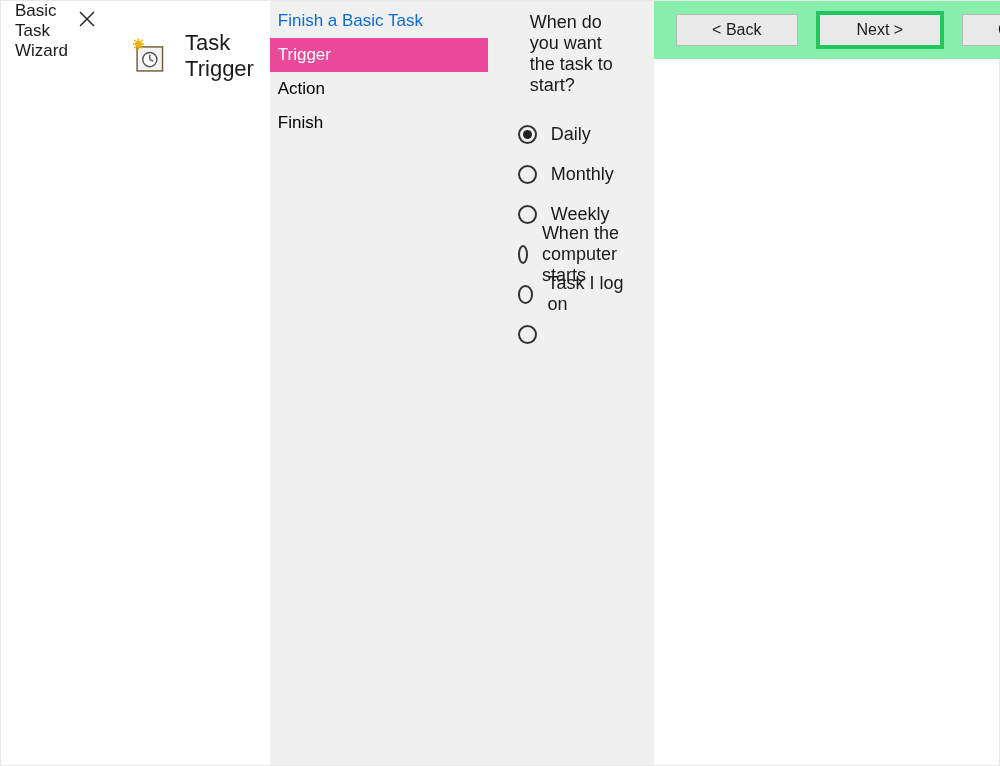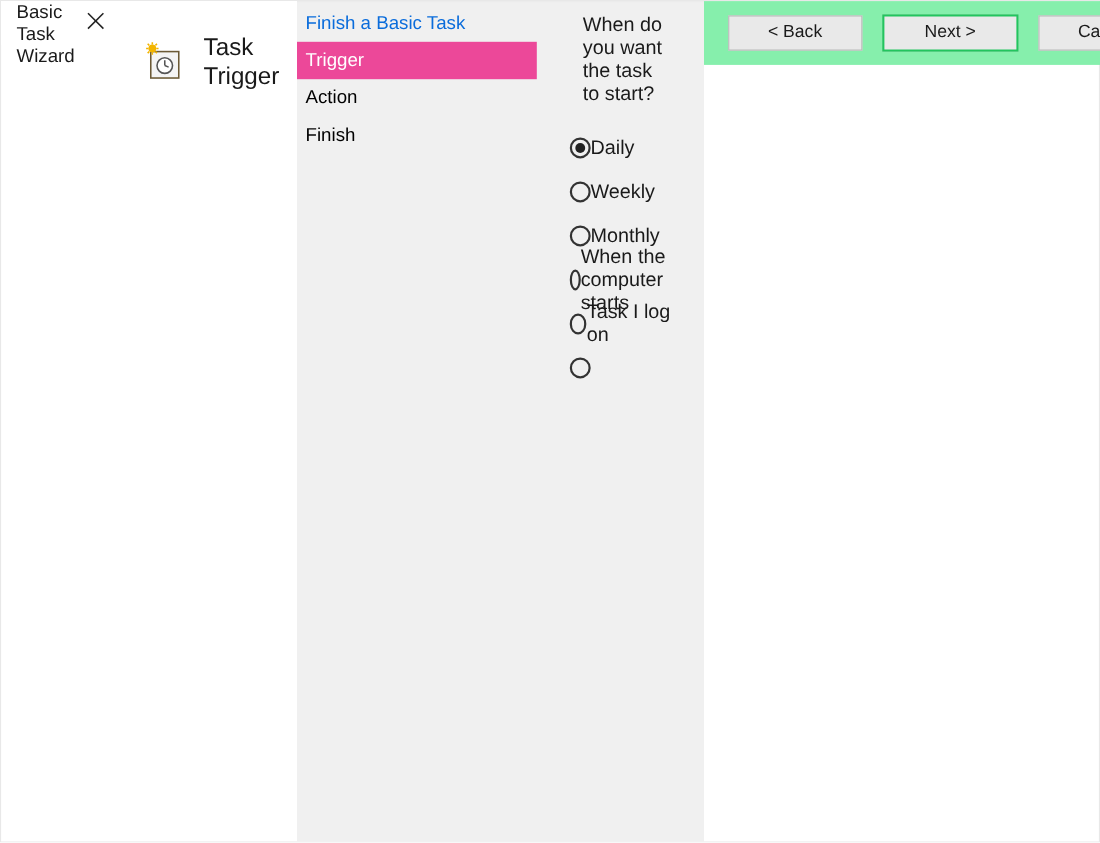--- a/index.html
+++ b/index.html
@@ -11,27 +11,27 @@
   .header{display:flex;align-items:center;gap:17px;height:110px;padding:0 0 0 18px;background:#fff}
   .header-icon{width:54px;height:54px;display:flex;align-items:center;justify-content:center}
   .header h1{margin:0;font-size:22px;font-weight:400}
   .body{flex:1;display:flex;background:#f0f0f0;border-top:1px solid #ececec}
   .sidebar{width:218px;padding-top:2px}
   .step{padding:7px 8px;font-size:17px;color:#000;cursor:default}
   .step.active{background:#ec4899;color:#fff}
   .step.link{color:#0a6cdb}
   .content{flex:1;padding:4px 28px 0 30px}
   .question{font-size:18px;margin:6px 0 18px 12px}
-  .radio-row{display:flex;align-items:center;height:40px;cursor:pointer}
+  .radio-row{display:flex;align-items:center;gap:14px;height:40px;cursor:pointer}
   .radio{width:19px;height:19px;border:2px solid #333;border-radius:50%;display:flex;align-items:center;justify-content:center;box-sizing:border-box}
   .radio.checked::after{content:"";width:9px;height:9px;background:#222;border-radius:50%}
   .radio-label{font-size:18px}
   .footer{height:58px;display:flex;align-items:center;justify-content:flex-end;gap:18px;padding:0 22px;background:#86efac}
   .btn{min-width:92px;height:30px;padding:0 14px;background:#e9e9e9;border:1px solid #b8b8b8;display:flex;align-items:center;justify-content:center;font-size:16px;cursor:pointer}
-  .btn.primary{border:2px solid #22c55e}
+  .btn.primary{border:4px solid #22c55e}
 </style>
 </head>
 <body>
 
 <div class="wizard">
 
   <div class="titlebar">
     <div class="title">Create Basic Task Wizard</div>
     <div class="close-x">
       <span>
@@ -69,25 +69,25 @@
 
     <div class="content">
       <div class="question">When do you want the task to start?</div>
 
       <label class="radio-row">
         <span class="radio checked"></span>
         <span class="radio-label">Daily</span>
       </label>
       <label class="radio-row">
         <span class="radio"></span>
-        <span class="radio-label">Weekly</span>
+        <span class="radio-label">Monthly</span>
       </label>
       <label class="radio-row">
         <span class="radio"></span>
-        <span class="radio-label">Monthly</span>
+        <span class="radio-label">Weekly</span>
       </label>
       <label class="radio-row">
         <span class="radio"></span>
         <span class="radio-label">When the computer starts</span>
       </label>
       <label class="radio-row">
         <span class="radio"></span>
         <span class="radio-label">Task I log on</span>
       </label>
       <label class="radio-row">

